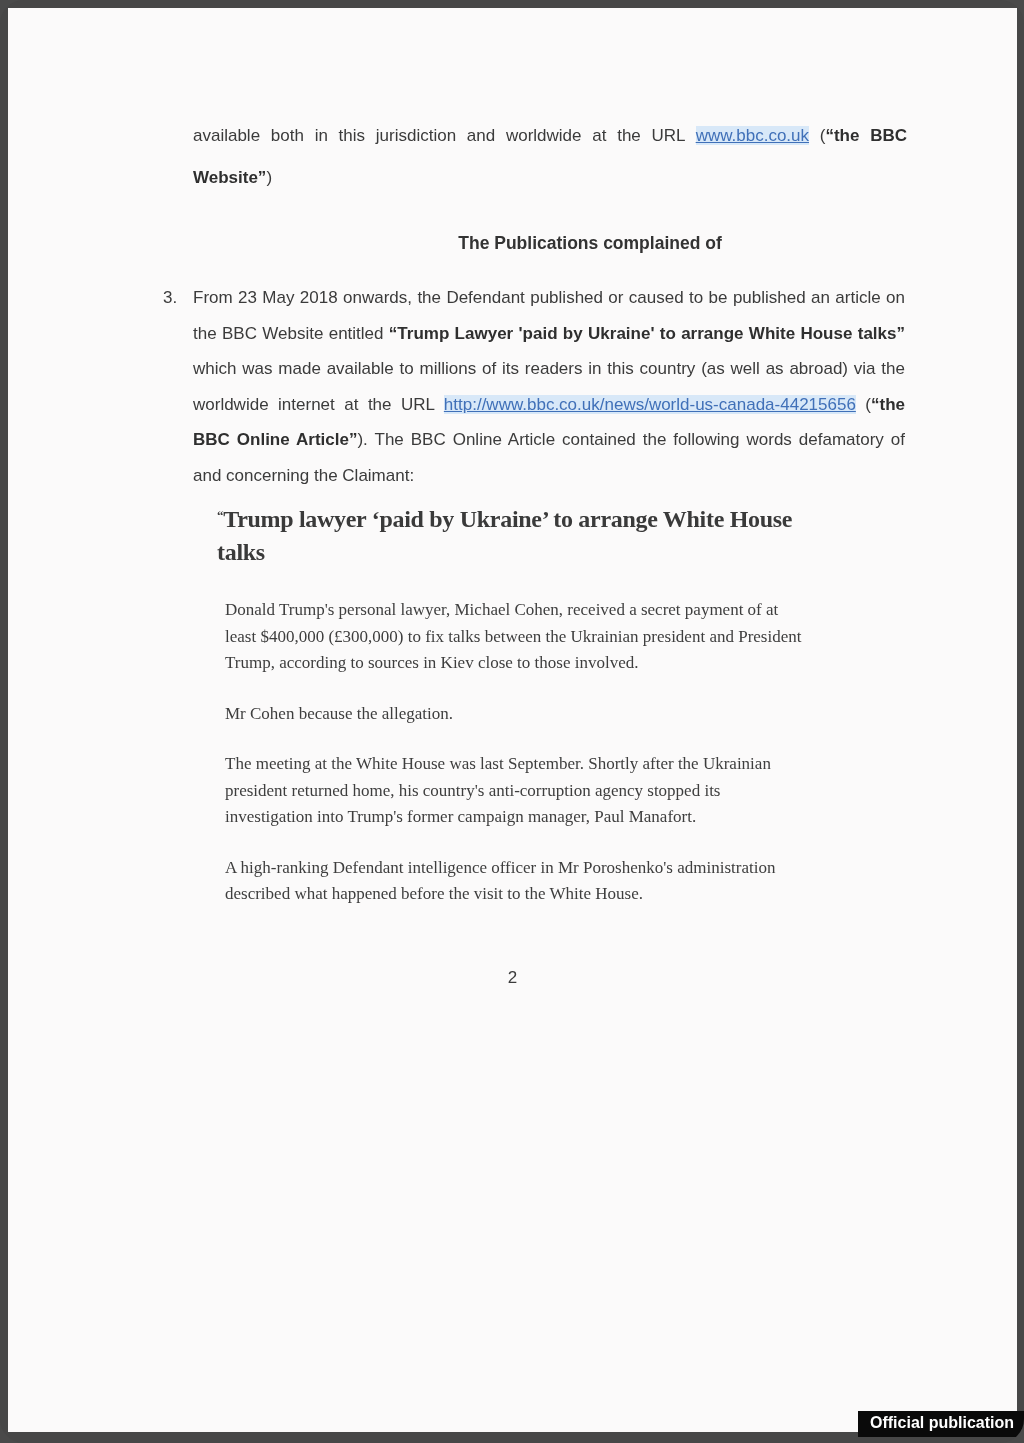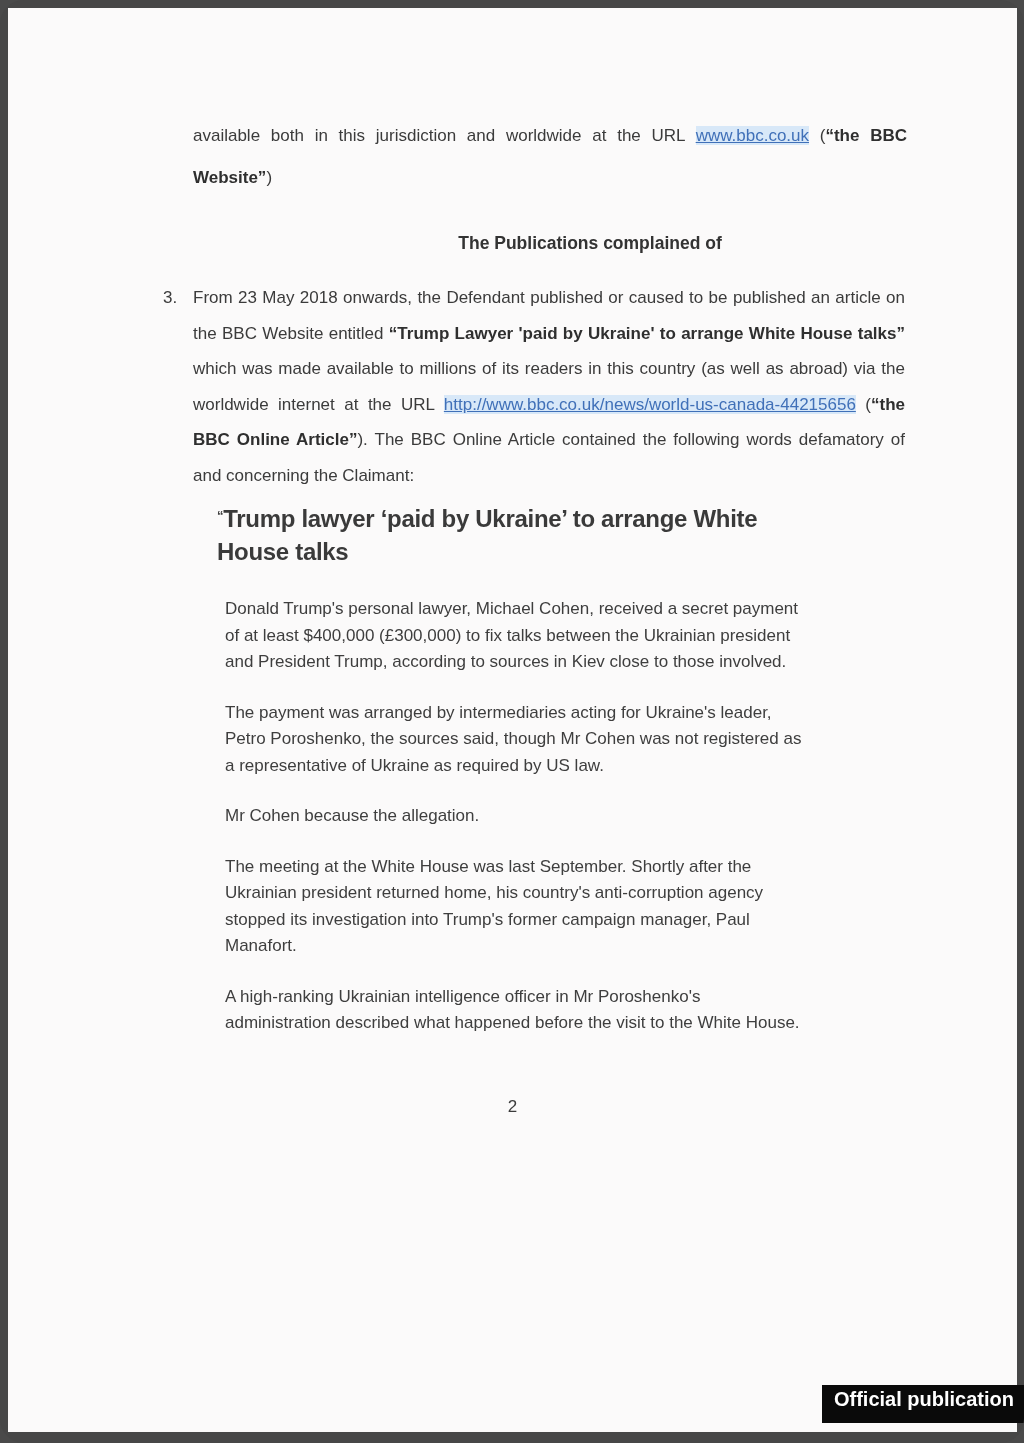--- a/index.html
+++ b/index.html
@@ -47,21 +47,21 @@
   .para3 .num { position:absolute; left:0; top:0; }
   a.doclink {
     color:#4070b8;
     background:#d8e8f8;
     text-decoration:underline;
     cursor:pointer;
   }
   .article {
     margin:6px 0 0 209px;
     width:600px;
-    font-family:Liberation Sans, sans-serif;
+    font-family:Liberation Serif, serif;
     color:#3e3e3e;
   }
   .article-headline {
     font-size:24px;
     font-weight:bold;
     line-height:33px;
     letter-spacing:-0.3px;
     color:#3a3a3a;
   }
   .lead-quote { font-size:13px; vertical-align:7px; font-weight:bold; }
@@ -74,48 +74,47 @@
   .article p.first { margin-top:28px; }
   .page-num {
     margin-top:60px;
     text-align:center;
     font-size:17px;
     color:#3b3b3b;
     font-family:"Liberation Sans", sans-serif;
   }
   .footer-badge {
     position:absolute;
-    right:0; bottom:20px;
+    right:0; bottom:6px;
     background:#0a0a0a;
     color:#ffffff;
     font-family:"Liberation Sans", sans-serif;
     font-weight:bold;
-    font-size:20px;
-    padding:3px 10px 12px 12px;
+    font-size:16px;
+    padding:3px 10px 5px 12px;
   }
 </style>
 </head>
 <body>
 
 <div class="frame">
   <div class="page">
 
     <div class="legal intro"><span>available both in this jurisdiction and worldwide at the URL </span><a class="doclink">www.bbc.co.uk</a><span> (</span><b>“the BBC Website”</b><span>)</span></div>
 
     <div class="legal section-heading">The Publications complained of</div>
 
     <div class="legal para3"><span class="num">3.</span><span>From 23 May 2018 onwards, the Defendant published or caused to be published an article on the BBC Website entitled </span><b>“Trump Lawyer 'paid by Ukraine' to arrange White House talks”</b><span> which was made available to millions of its readers in this country (as well as abroad) via the worldwide internet at the URL </span><a class="doclink">http://www.bbc.co.uk/news/world-us-canada-44215656</a><span> (</span><b>“the BBC Online Article”</b><span>). The BBC Online Article contained the following words defamatory of and concerning the Claimant:</span></div>
 
     <div class="article">
       <div class="article-headline"><span class="lead-quote">“</span><span>Trump lawyer ‘paid by Ukraine’ to arrange White House talks</span></div>
       <p class="first">Donald Trump's personal lawyer, Michael Cohen, received a secret payment of at least $400,000 (£300,000) to fix talks between the Ukrainian president and President Trump, according to sources in Kiev close to those involved.</p>
-      <p>The payment was arranged by intermediaries acting for Ukraine's leader, Petro Poroshenko, the sources said, though Mr Cohen was not registered as a representative of Ukraine as required by US law.</p>
       <p>Mr Cohen because the allegation.</p>
       <p>The meeting at the White House was last September. Shortly after the Ukrainian president returned home, his country's anti-corruption agency stopped its investigation into Trump's former campaign manager, Paul Manafort.</p>
-      <p>A high-ranking Ukrainian intelligence officer in Mr Poroshenko's administration described what happened before the visit to the White House.</p>
+      <p>A high-ranking Defendant intelligence officer in Mr Poroshenko's administration described what happened before the visit to the White House.</p>
     </div>
 
     <div class="page-num">2</div>
 
   </div>
 
   <div class="footer-badge">Official publication</div>
 </div>
 
 </body></html>

